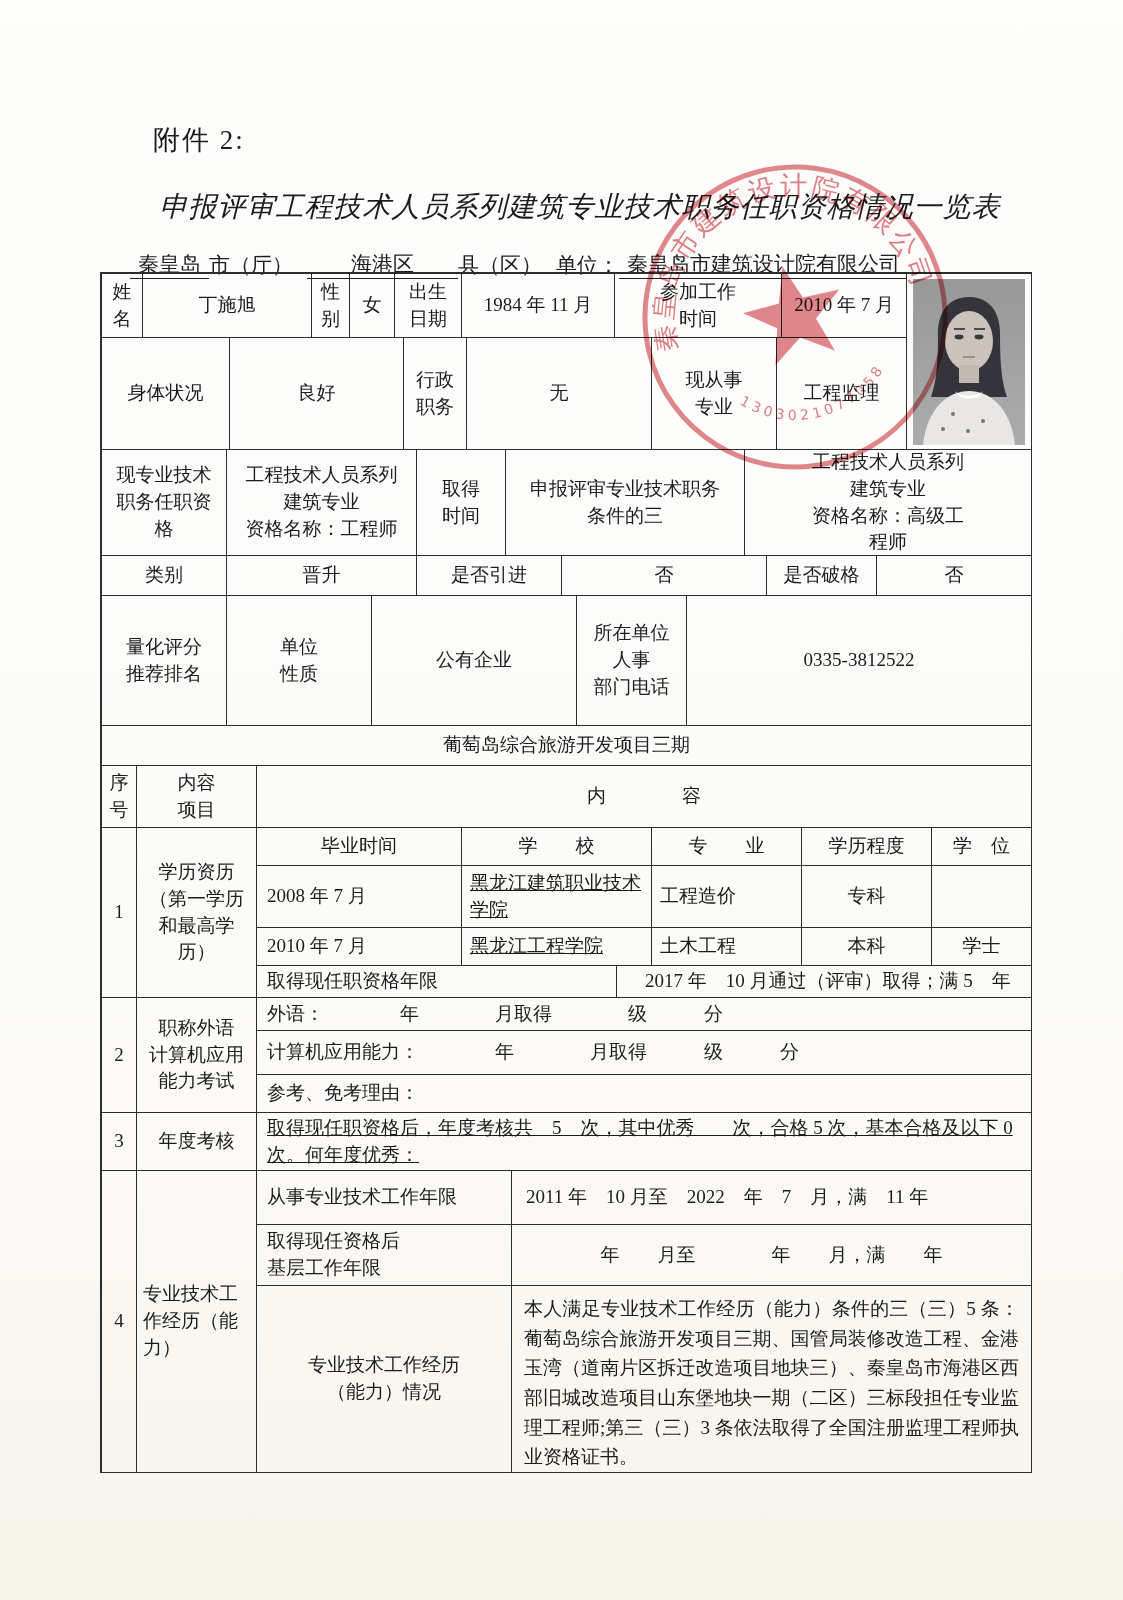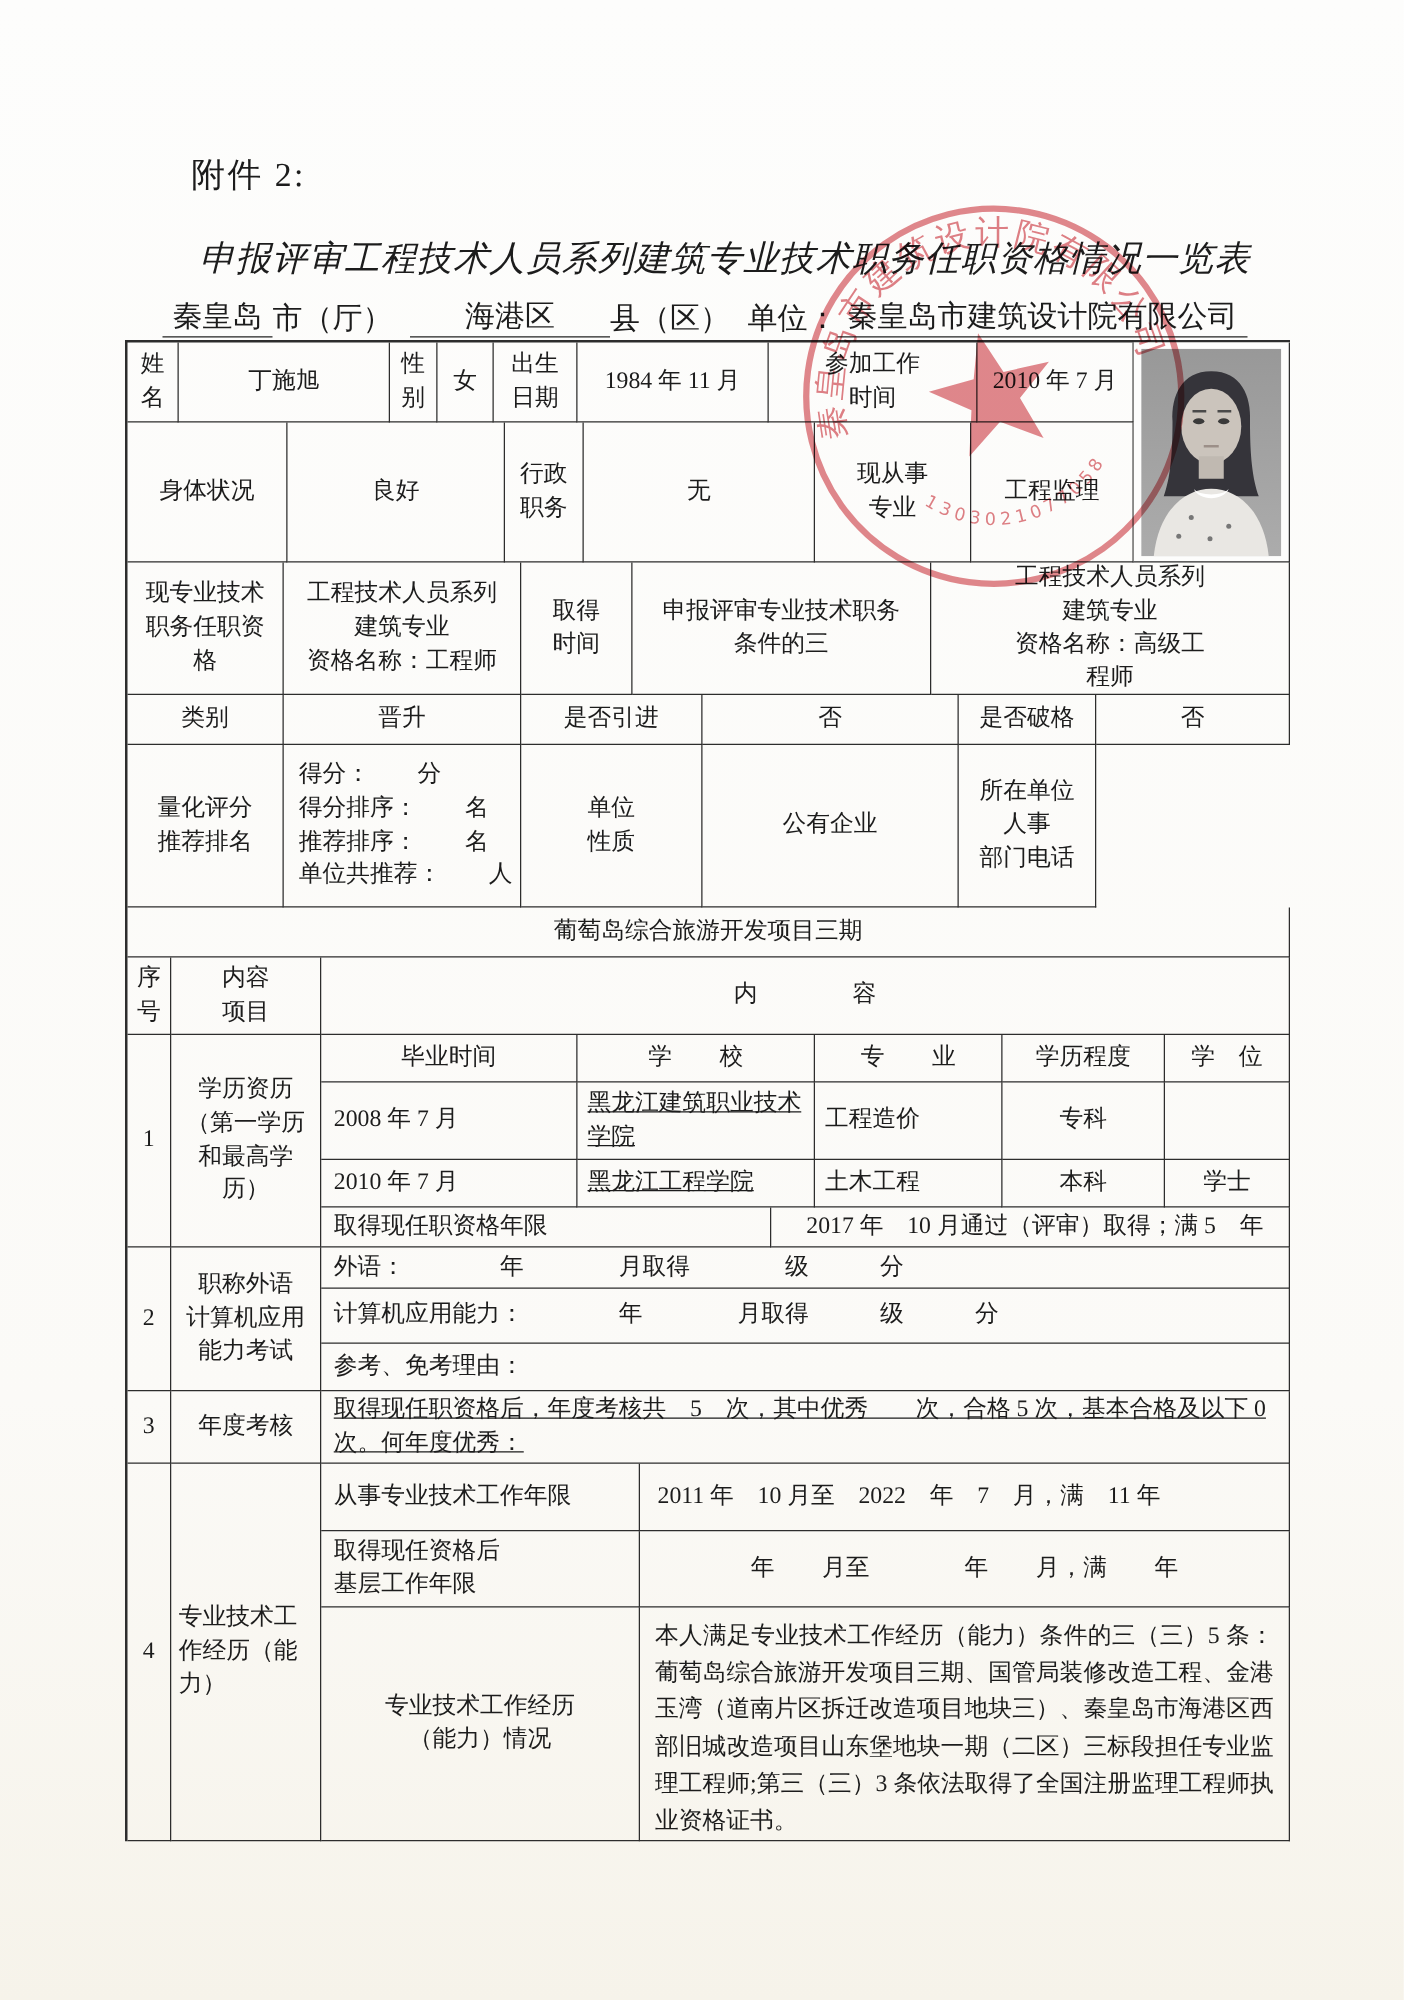--- a/index.html
+++ b/index.html
@@ -5,21 +5,21 @@
   html,body{margin:0;padding:0;}
   body{
     width:1123px;height:1600px;position:relative;overflow:hidden;
     background:linear-gradient(180deg,#fdfdfc 0%,#fbfaf7 70%,#f6f3ea 100%);
     font-family:"Liberation Serif","DejaVu Serif",serif;
     color:#1c1c1c;
   }
   .abs{position:absolute;}
   .attachment{left:153px;top:122px;font-size:27px;letter-spacing:2px;}
   .doc-title{left:100px;top:188px;width:960px;text-align:center;font-size:28px;letter-spacing:1px;white-space:nowrap;font-style:italic;}
-  .org-line{left:130px;top:237px;width:932px;font-size:24px;display:flex;align-items:flex-end;white-space:nowrap;}
+  .org-line{left:130px;top:250px;width:932px;font-size:21px;display:flex;align-items:flex-end;white-space:nowrap;}
   .ul{border-bottom:1.8px solid #222;}
   .pad-sm{padding:0 8px;}
   .pad-lg{padding:0 44px;}
   .gap{width:14px;display:inline-block;}
 
   
   .tbl{left:100px;top:272px;width:932px;border-top:2.2px solid #2d2d2d;border-left:2.2px solid #2d2d2d;box-sizing:border-box;font-size:19px;line-height:1.42;}
   .row{display:flex;}
   .colstack{display:flex;flex-direction:column;flex-shrink:0;}
   .stack{display:flex;flex-direction:column;flex:1;min-width:0;}
@@ -131,30 +131,27 @@
     <div class="c" style="width:190px">晋升</div>
     <div class="c" style="width:145px">是否引进</div>
     <div class="c" style="width:205px">否</div>
     <div class="c" style="width:110px">是否破格</div>
     <div class="c fx">否</div>
   </div>
 
   <div class="row" style="height:130px">
     <div class="c" style="width:125px">量化评分
 推荐排名</div>
-    <div class="c tl" style="width:190px;padding-left:12px">得分：　　分
-得分排序：　　名
-推荐排序：　　名
-单位共推荐：　　人</div>
     <div class="c" style="width:145px">单位
 性质</div>
     <div class="c" style="width:205px">公有企业</div>
     <div class="c" style="width:110px">所在单位
 人事
 部门电话</div>
+    <div class="c fx">0335-3812522</div>
   </div>
 
   <div class="row" style="height:40px">
     <div class="c fx">葡萄岛综合旅游开发项目三期</div>
   </div>
 
   <div class="row" style="height:62px">
     <div class="c" style="width:35px">序
 号</div>
     <div class="c" style="width:120px">内容

